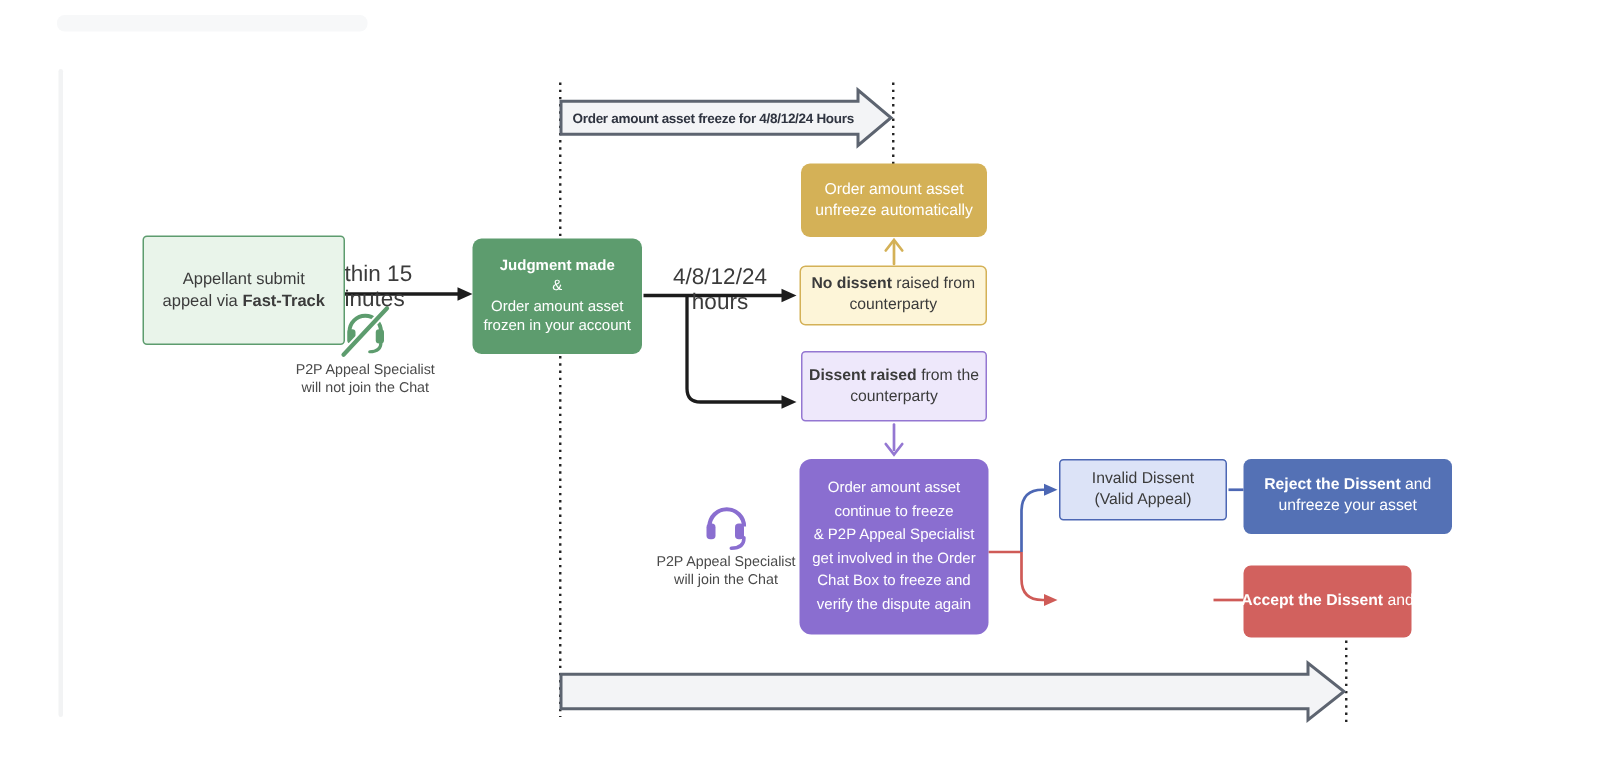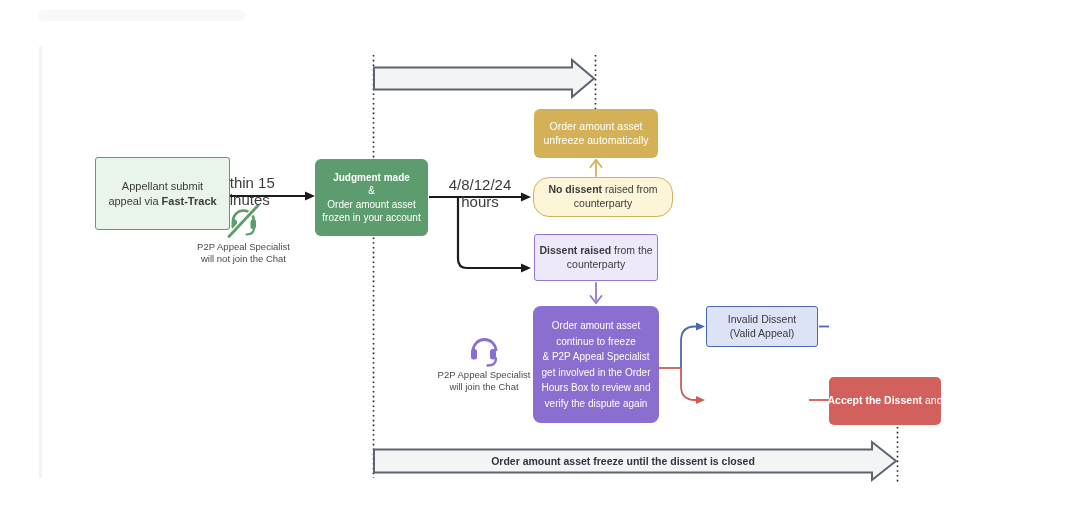--- a/index.html
+++ b/index.html
@@ -15,21 +15,21 @@
     position:absolute;display:flex;flex-direction:column;align-items:center;justify-content:center;
     text-align:center;font-size:10.5px;line-height:1.32;box-sizing:border-box;padding:2px 3px;
   }
   .ln{white-space:nowrap;}
   .wrap{white-space:normal;}
   .b{font-weight:bold;}
 
   .appellant{left:63px;top:157px;width:135px;height:73px;background:var(--green-light);border:1.5px solid var(--green);border-radius:3px;color:var(--text);font-size:11px;margin-left:32px;}
   .judgment{left:315px;top:159px;width:113px;height:77px;background:var(--green);border-radius:6px;color:#ffffff;font-size:10px;}
   .unfreeze{left:534px;top:109px;width:124px;height:49px;background:var(--gold);border-radius:6px;color:#ffffff;}
-  .no-dissent{left:533px;top:177px;width:140px;height:40px;background:var(--gold-light);border:1.5px solid var(--gold);border-radius:16px;color:var(--text);}
+  .no-dissent{left:533px;top:177px;width:125px;height:40px;background:var(--gold-light);border:1.5px solid var(--gold);border-radius:4px;color:var(--text);}
   .dissent{left:534px;top:234px;width:124px;height:47px;background:var(--purple-light);border:1.5px solid var(--purple-border);border-radius:3px;color:var(--text);}
   .continue-freeze{left:533px;top:306px;width:126px;height:117px;background:var(--purple);border-radius:8px;color:#ffffff;font-size:10px;line-height:1.55;}
   .invalid-dissent{left:706px;top:306px;width:112px;height:41px;background:var(--blue-light);border:1.5px solid var(--blue-border);border-radius:3px;color:var(--text);}
   .valid-dissent{left:701px;top:377px;width:107px;height:46px;background:var(--red-light);border:1.5px solid var(--red-border);border-radius:3px;color:var(--text);}
   .reject{left:829px;top:306px;width:139px;height:50px;background:var(--blue);border-radius:5px;color:#ffffff;}
   .accept{left:829px;top:377px;width:112px;height:48px;background:var(--red);border-radius:5px;color:#ffffff;}
 
   .float-label{position:absolute;text-align:center;font-size:15px;color:var(--text);}
   .lbl-within{left:186px;top:174px;width:115px;}
   .lbl-hours{left:430px;top:176px;width:100px;}
@@ -99,21 +99,21 @@
     </g>
 
     <g>
       <path d="M473,351 a11.5,11.5 0 0 1 23,0" stroke="#8a6ed0" stroke-width="2.8" fill="none"></path>
       <rect x="471" y="349" width="6" height="10.5" rx="2.5" fill="#8a6ed0"></rect>
       <rect x="490" y="349" width="6" height="10.5" rx="2.5" fill="#8a6ed0"></rect>
       <path d="M496,358.5 q0,7 -8.5,7" stroke="#8a6ed0" stroke-width="2.3" fill="none" stroke-linecap="round"></path>
     </g>
   </svg>
 
-  <div class="banner-text bottom">Order amount asset freeze until the dissent is closed</div>
+  <div class="banner-text top">Order amount asset freeze for 4/8/12/24 Hours</div>
 
   <div class="float-label lbl-within">Within 15 minutes</div>
   <div class="float-label lbl-hours">4/8/12/24 hours</div>
 
   <div class="icon-caption cap-absent">
     <div class="ln">P2P Appeal Specialist</div>
     <div class="ln">will not join the Chat</div>
   </div>
   <div class="icon-caption cap-join">
     <div class="ln">P2P Appeal Specialist</div>
@@ -145,28 +145,32 @@
   <div class="box dissent">
     <div class="ln"><span class="b">Dissent raised</span><span> from the</span></div>
     <div class="ln">counterparty</div>
   </div>
 
   <div class="box continue-freeze">
     <div class="ln">Order amount asset</div>
     <div class="ln">continue to freeze</div>
     <div class="ln">&amp; P2P Appeal Specialist</div>
     <div class="ln">get involved in the Order</div>
-    <div class="ln">Hours Box to review and</div>
+    <div class="ln">Chat Box to freeze and</div>
     <div class="ln">verify the dispute again</div>
   </div>
 
   <div class="box invalid-dissent">
     <div class="ln">Invalid Dissent</div>
     <div class="ln">(Valid Appeal)</div>
   </div>
 
 
+  <div class="box reject">
+    <div class="ln"><span class="b">Reject the Dissent</span><span> and</span></div>
+    <div class="ln">unfreeze your asset</div>
+  </div>
 
   <div class="box accept">
     <div class="ln"><span class="b">Accept the Dissent</span><span> and</span></div>
   </div>
 
 </div>
 
 </body></html>

